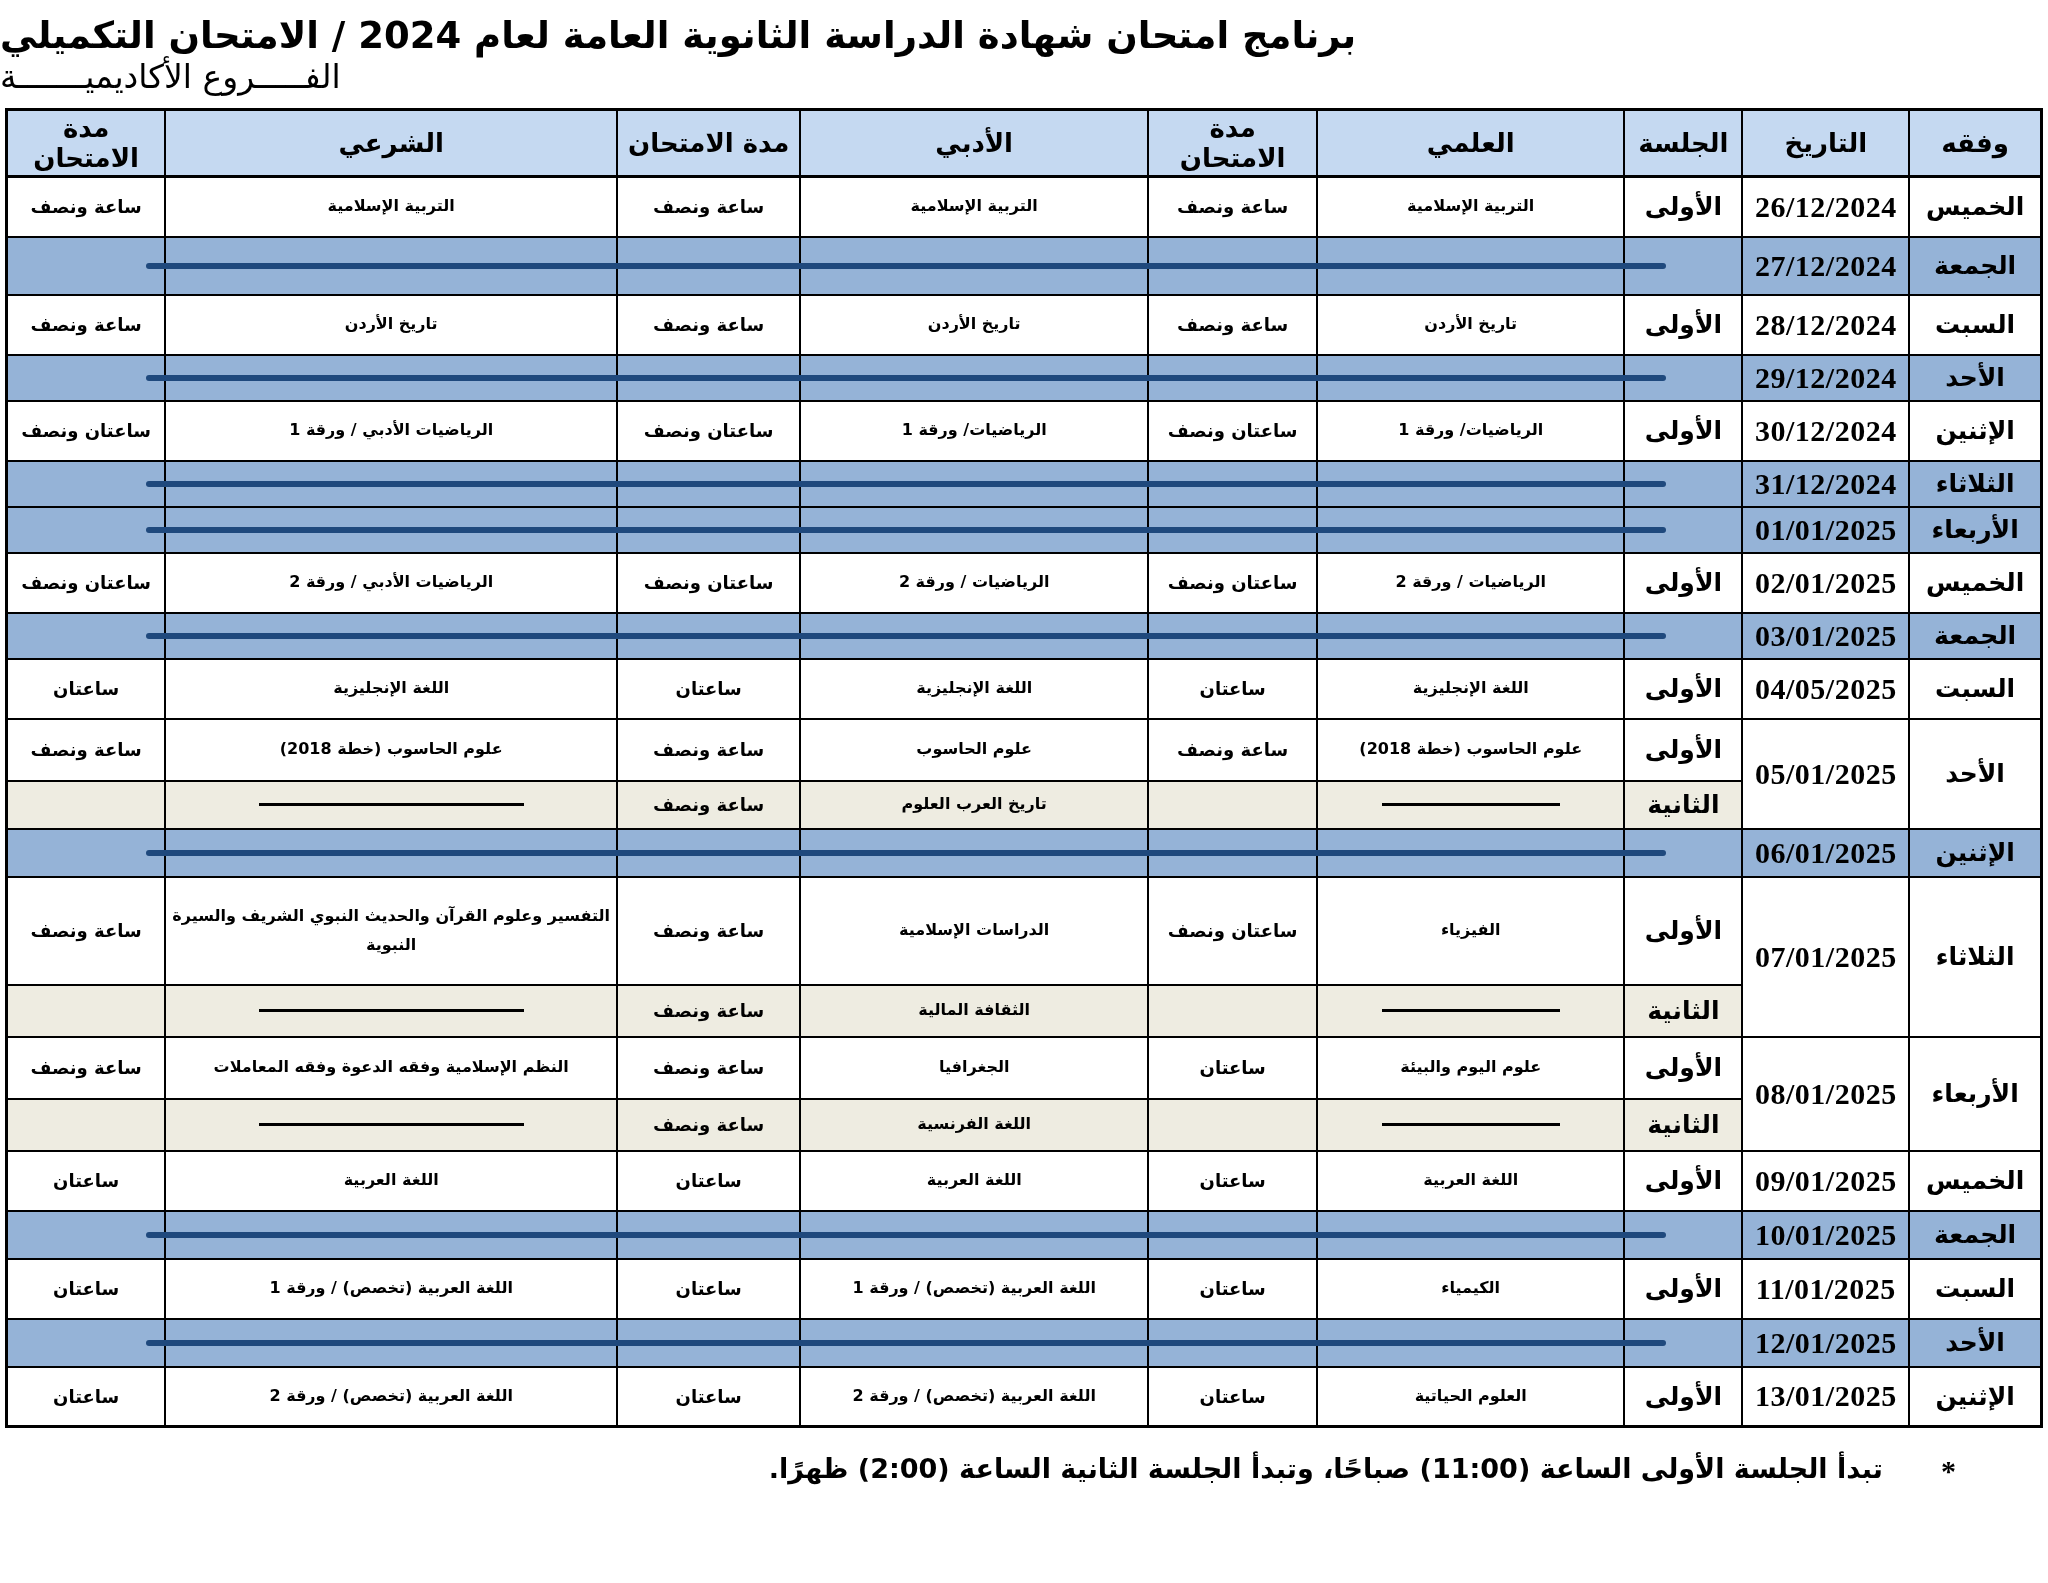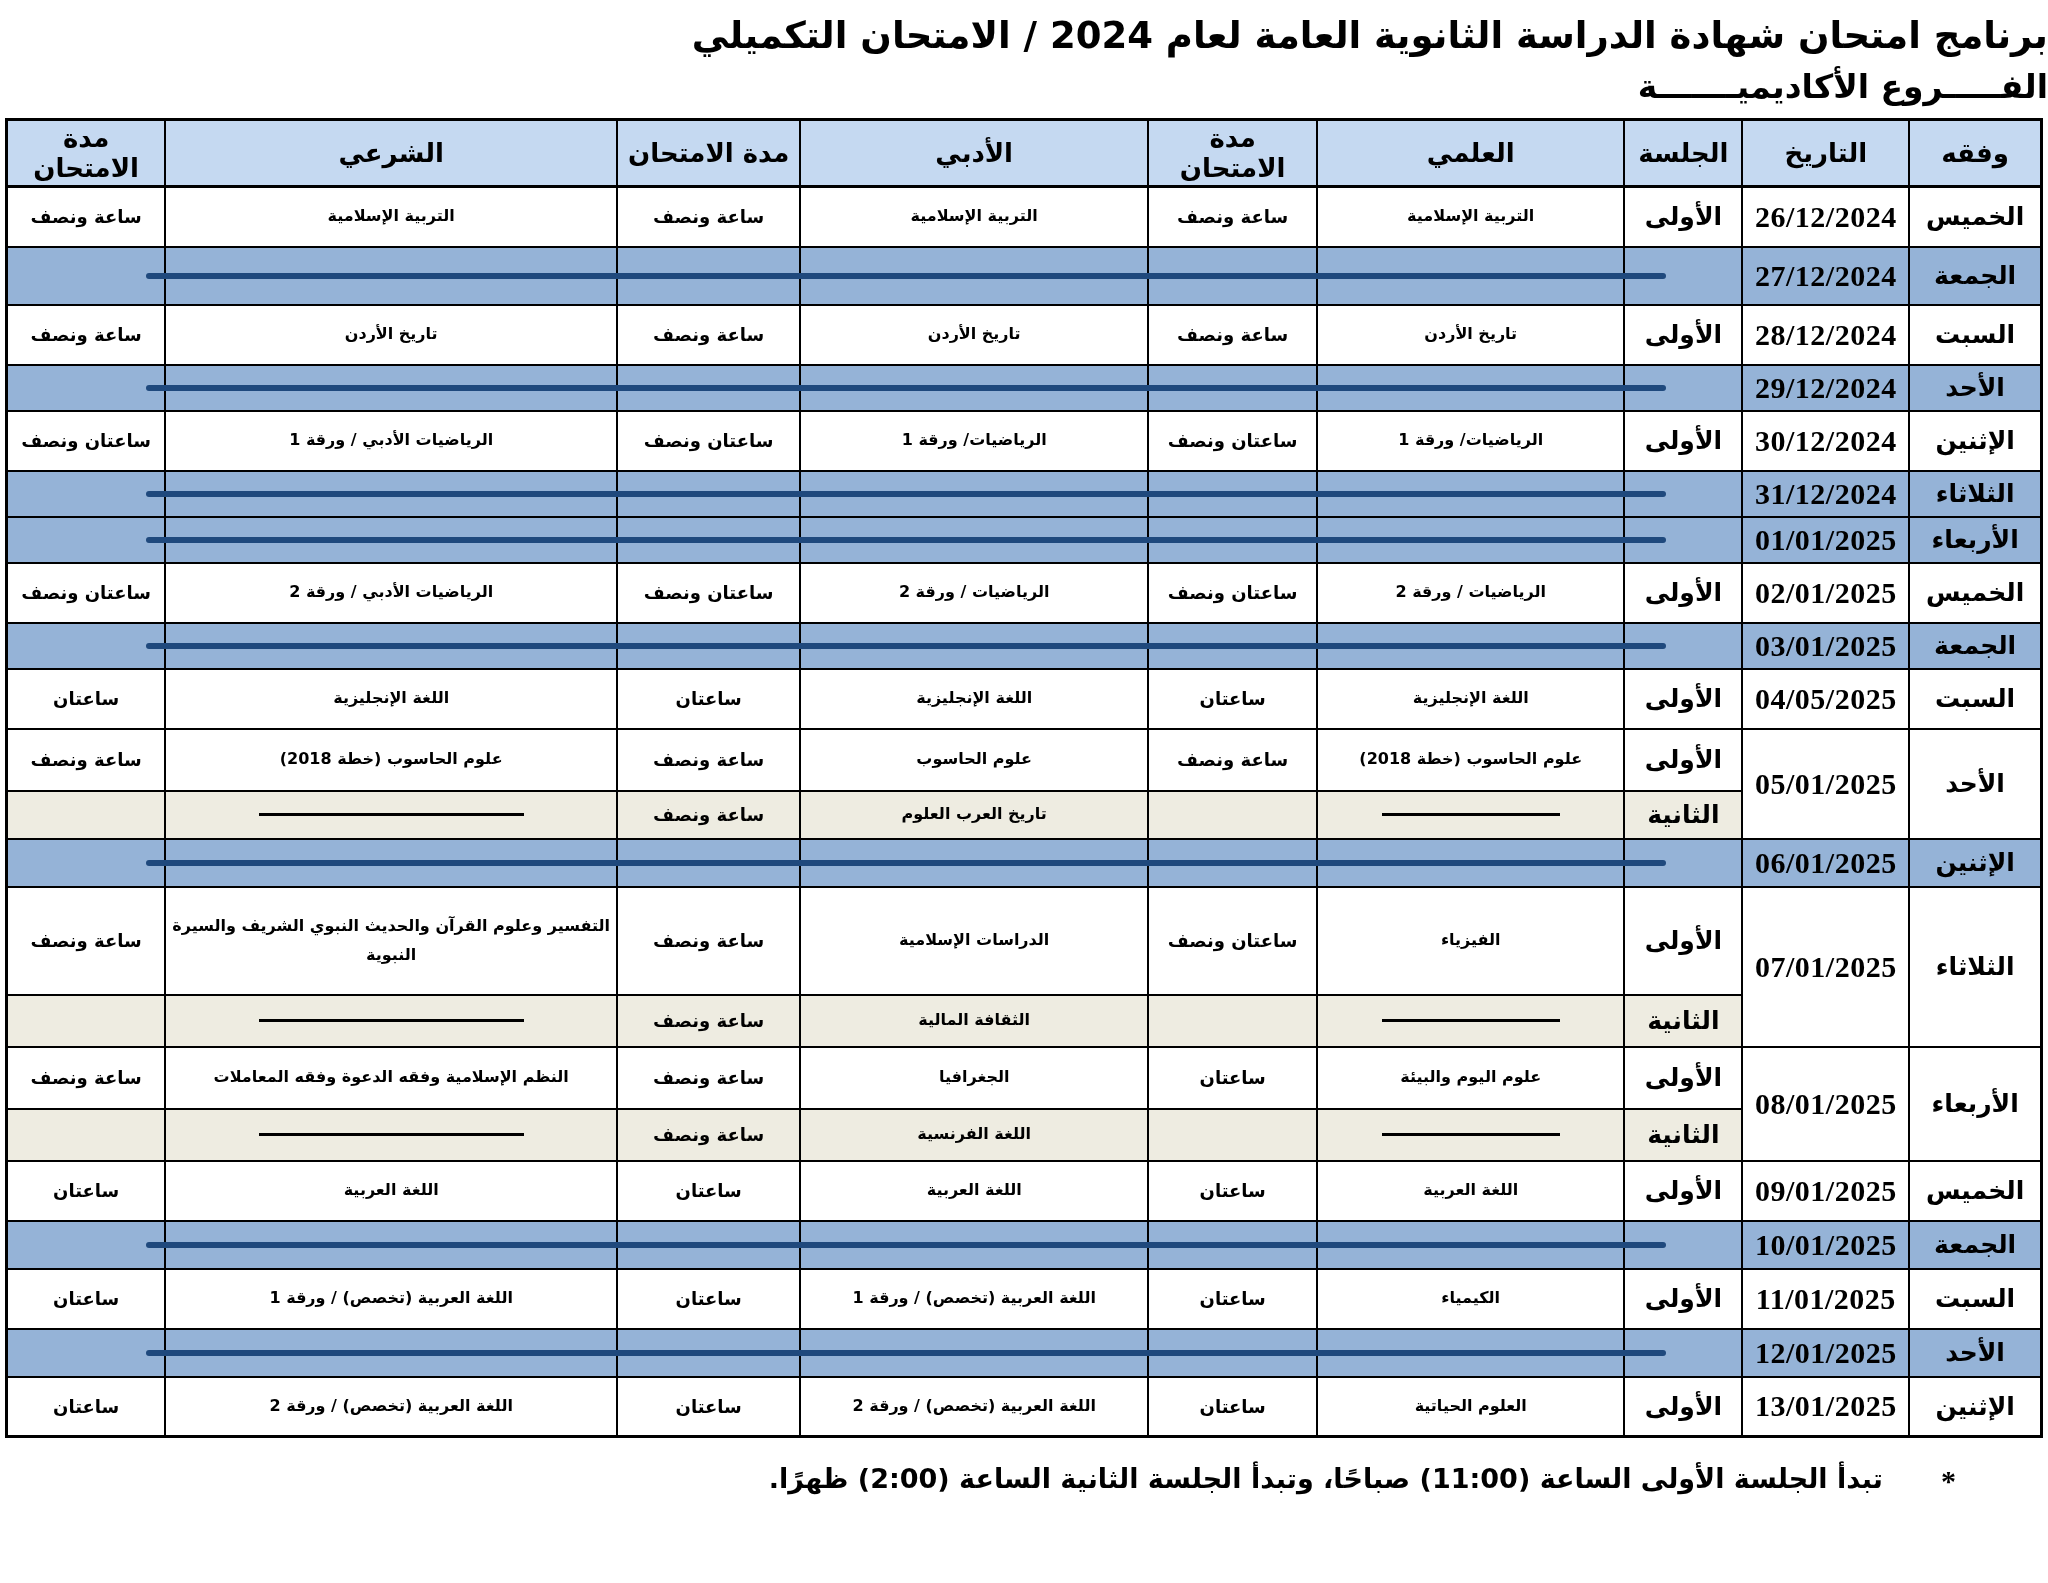--- a/index.html
+++ b/index.html
@@ -10,26 +10,26 @@
     --border-color:#000000;
   }
   *{box-sizing:border-box;}
   html,body{margin:0;padding:0;}
   body{
     width:2048px;height:1583px;background:#ffffff;overflow:hidden;
     direction:rtl;
     font-family:"DejaVu Sans",sans-serif;
     color:#000;
   }
-  .title-block{text-align:right;padding-top:14px;}
+  .title-block{text-align:left;padding-top:14px;}
   .title-line1{
     font-size:37px;font-weight:bold;letter-spacing:0px;
   }
   .title-line2{
-    font-size:33px;font-weight:bold;margin-top:10px;
+    font-size:33px;font-weight:normal;
   }
   table.schedule{
     width:2038px;margin:12px auto 0 auto;
     border-collapse:collapse;table-layout:fixed;
     border:3px solid var(--border-color);
   }
   table.schedule th, table.schedule td{
     border:2px solid var(--border-color);
     text-align:center;vertical-align:middle;
     padding:2px 4px;

